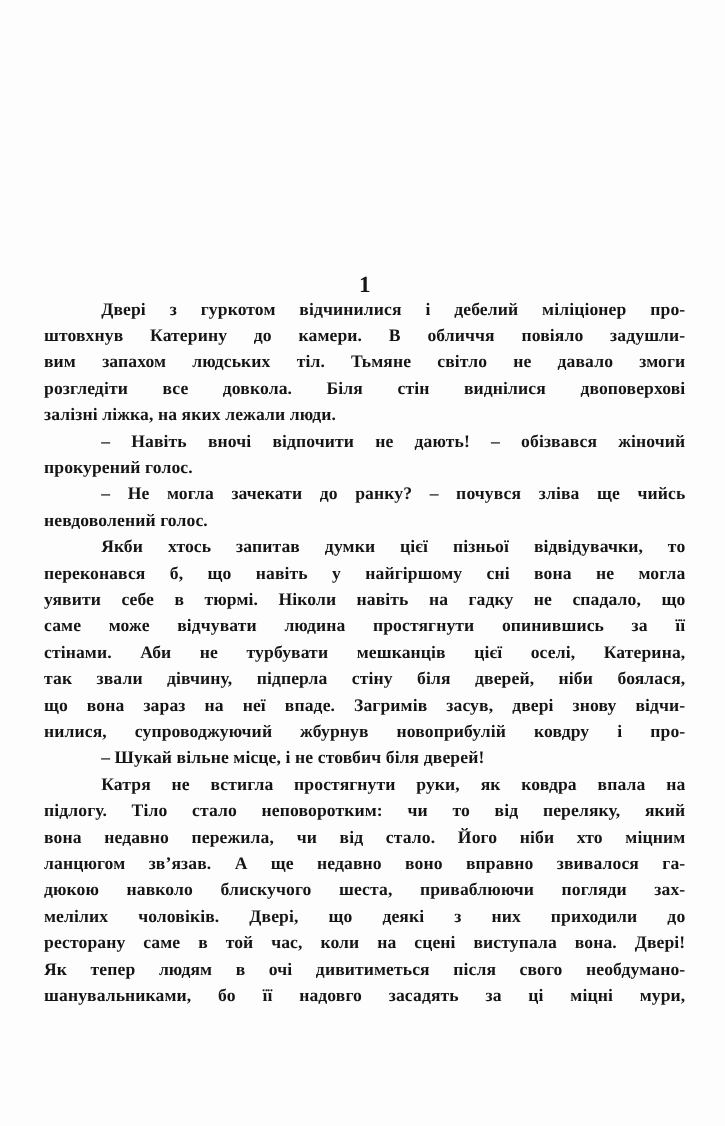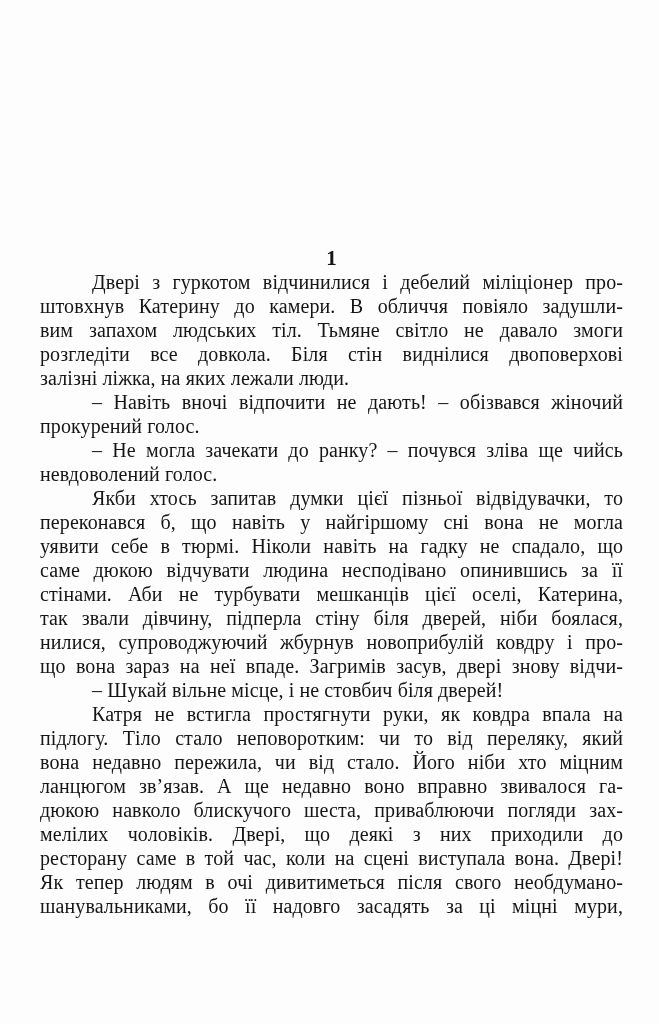--- a/index.html
+++ b/index.html
@@ -34,25 +34,26 @@
     text-align: center;
   }
   p.para {
     margin: 0;
     padding: 0;
   }
   .ln {
     display: block;
     height: 24px;
     line-height: 24px;
-    font-size: 20px;
+    font-size: 16px;
     text-align: justify;
     text-align-last: justify;
     overflow: hidden;
     letter-spacing: 0.1px;
+    font-weight: bold;
   }
   .ln.indent {
     text-indent: 52px;
   }
   .ln.end {
     text-align: right;
     text-align-last: left;
   }
 </style>
 </head>
@@ -78,25 +79,25 @@
 
     <p class="para">
       <span class="ln indent">– Не могла зачекати до ранку? – почувся зліва ще чийсь</span>
       <span class="ln end">невдоволений голос.</span>
     </p>
 
     <p class="para">
       <span class="ln indent">Якби хтось запитав думки цієї пізньої відвідувачки, то</span>
       <span class="ln">переконався б, що навіть у найгіршому сні вона не могла</span>
       <span class="ln">уявити себе в тюрмі. Ніколи навіть на гадку не спадало, що</span>
-      <span class="ln">саме дюкою відчувати людина несподівано опинившись за її</span>
+      <span class="ln">саме може відчувати людина простягнути опинившись за її</span>
       <span class="ln">стінами. Аби не турбувати мешканців цієї оселі, Катерина,</span>
       <span class="ln">так звали дівчину, підперла стіну біля дверей, ніби боялася,</span>
+      <span class="ln">що вона зараз на неї впаде. Загримів засув, двері знову відчи-</span>
       <span class="ln">нилися, супроводжуючий жбурнув новоприбулій ковдру і про-</span>
-      <span class="ln">що вона зараз на неї впаде. Загримів засув, двері знову відчи-</span>
     </p>
 
     <p class="para">
       <span class="ln indent end">– Шукай вільне місце, і не стовбич біля дверей!</span>
     </p>
 
     <p class="para">
       <span class="ln indent">Катря не встигла простягнути руки, як ковдра впала на</span>
       <span class="ln">підлогу. Тіло стало неповоротким: чи то від переляку, який</span>
       <span class="ln">вона недавно пережила, чи від стало. Його ніби хто міцним</span>

